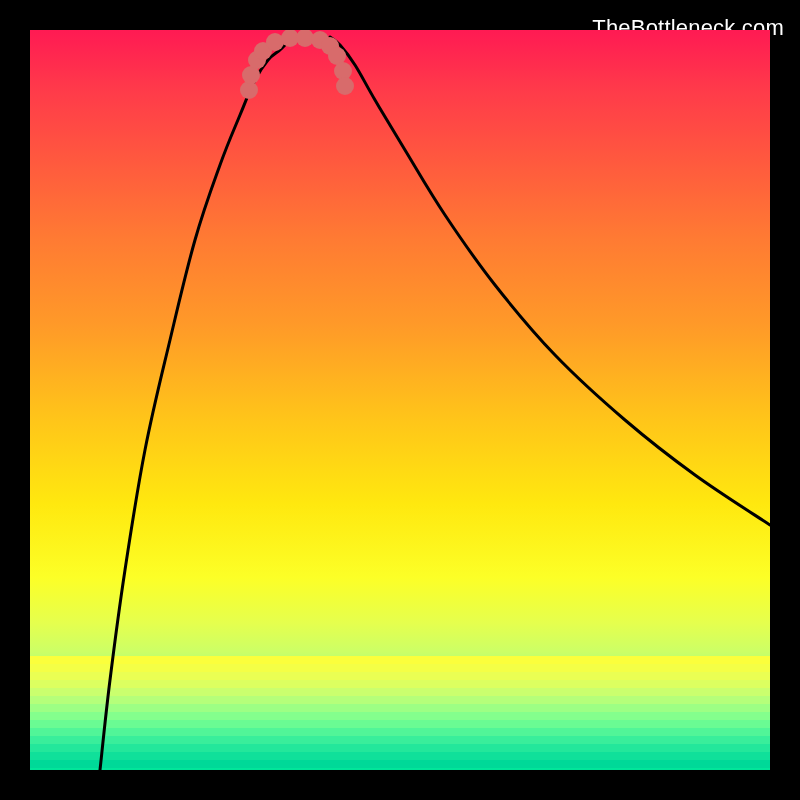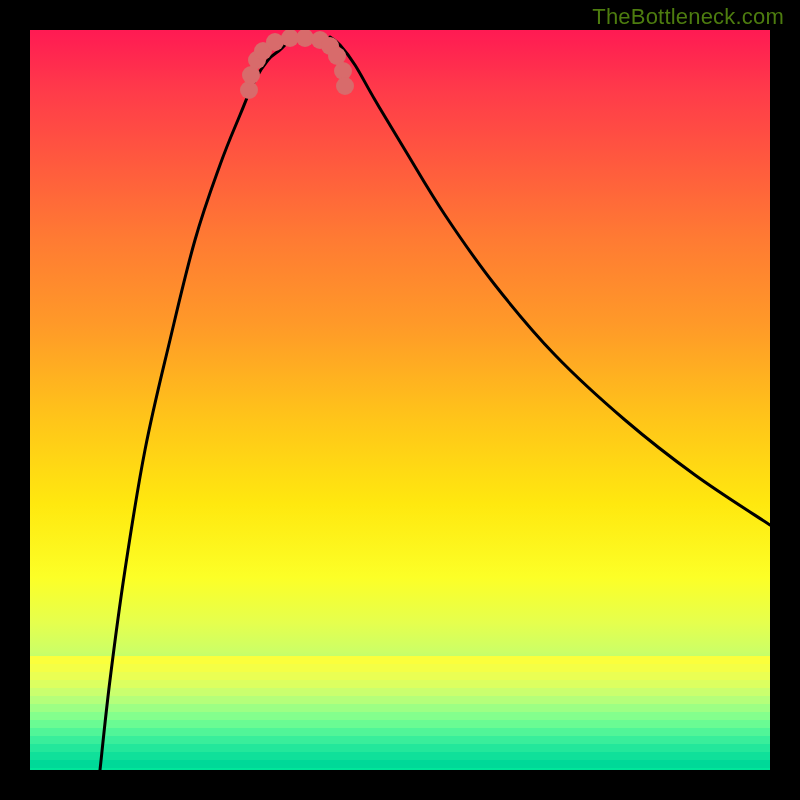--- a/index.html
+++ b/index.html
@@ -41,23 +41,23 @@
     );
   }
   .band {
     position: absolute;
     left: 0;
     right: 0;
     height: 8px;
   }
   .watermark {
     position: absolute;
-    top: 4px;
+    top: 15px;
     right: 16px;
-    color: #4d7c0f;
+    color: #ffffff;
     font-size: 22px;
     letter-spacing: 0.2px;
     font-weight: 500;
   }
   svg {
     position: absolute;
     inset: 0;
   }
 </style>
 </head>

